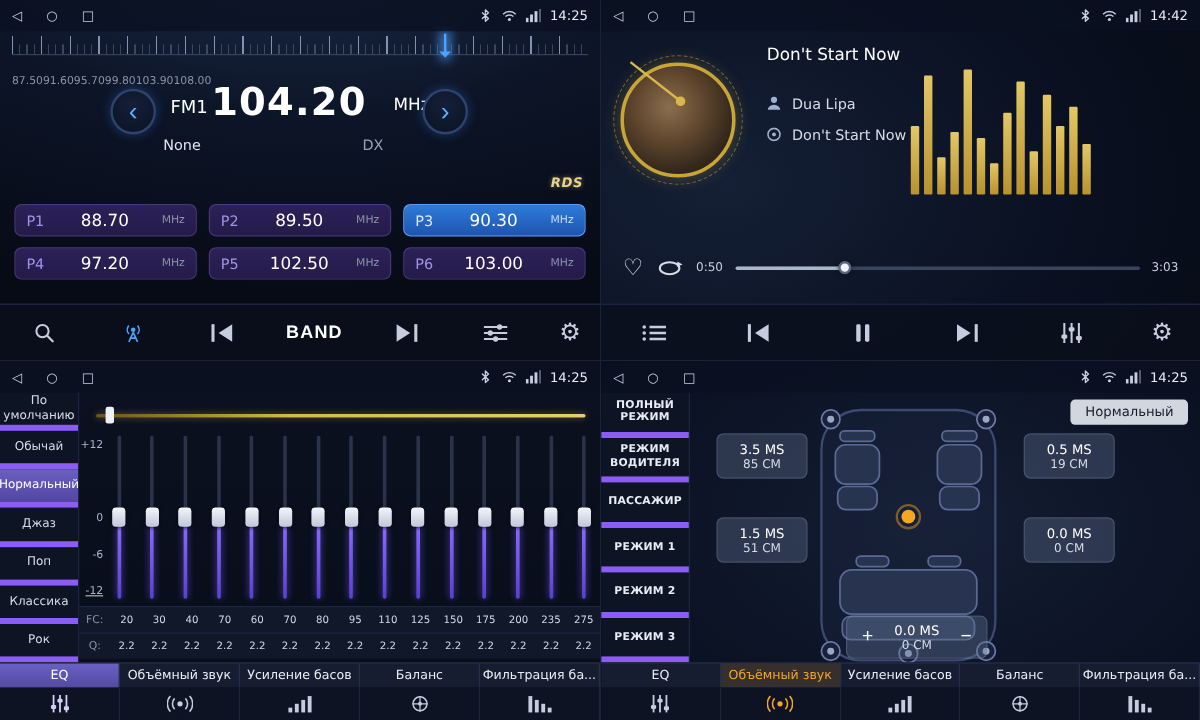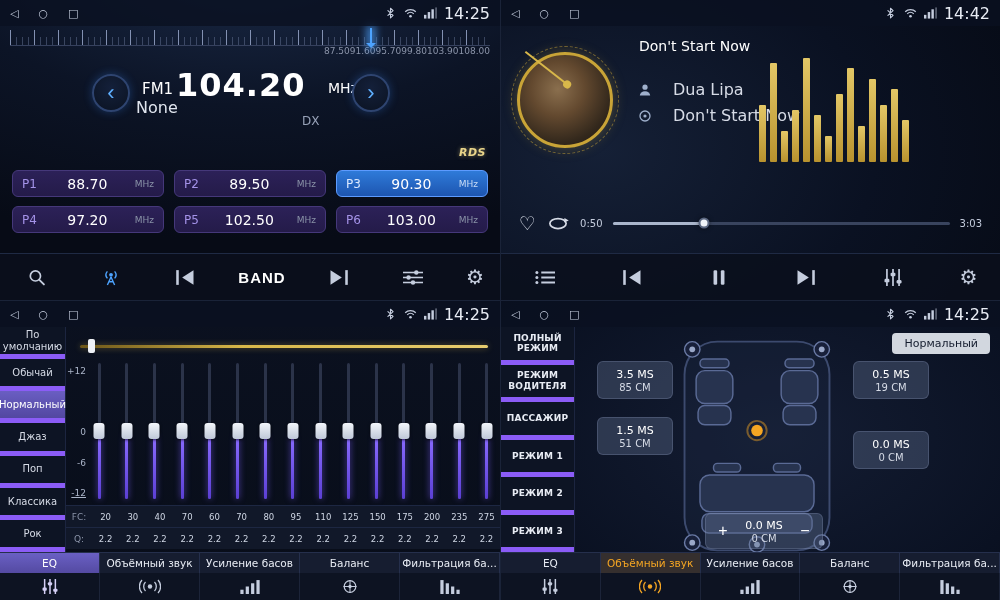--- a/index.html
+++ b/index.html
@@ -10,39 +10,39 @@
   #q-player{background:radial-gradient(100% 120% at 20% 50%,#152036 0%,#0a1122 55%,#060a14 100%);border-left:1px solid #1a2338}
   #q-eq{background:linear-gradient(180deg,#0b1120,#080d19);border-top:1px solid #1a2338}
   #q-surround{background:radial-gradient(90% 100% at 55% 45%,#141d33 0%,#0a1122 60%,#060a14 100%);border-left:1px solid #1a2338;border-top:1px solid #1a2338}
 
   
   .statusbar{position:absolute;top:0;left:0;right:0;height:26px;display:flex;justify-content:space-between;align-items:center;padding:0 10px;background:rgba(10,16,32,.8);z-index:6}
   .sb-nav{display:flex;gap:20px;font-size:11px;color:#c5cdde}
   .sb-btn{cursor:pointer;line-height:1}
   .sb-right{display:flex;align-items:center;gap:7px}
   .sb-ic{width:13px;height:12px;color:#c5cdde}
-  .sb-time{font-size:16px;color:#e8ecf4}
+  .sb-time{font-size:11px;color:#e8ecf4}
 
   
   .freq-scale{position:absolute;left:10px;right:10px;top:30px;height:38px}
   .ticks{height:16px;border-bottom:1px solid #36415e;background-image:
     repeating-linear-gradient(90deg,#8391b2 0 1px,transparent 1px 24px),
     repeating-linear-gradient(90deg,rgba(110,125,160,.45) 0 1px,transparent 1px 6px);
     background-size:100% 100%,100% 55%;background-position:0 0,0 100%;background-repeat:no-repeat}
   .scale-marker{position:absolute;left:75%;top:-2px;width:2px;height:19px;background:#4da3ff;box-shadow:0 0 9px 3px rgba(77,163,255,.8)}
   .scale-marker::before{content:"";position:absolute;top:15px;left:-4px;border:5px solid transparent;border-top-color:#4da3ff}
-  .scale-labels{display:flex;justify-content:flex-end;margin-top:0}
+  .scale-labels{display:flex;justify-content:flex-start;margin-top:17px}
   .scale-label{font-size:9px;color:#8a93a8}
 
   .tune-row{position:absolute;top:66px;left:0;right:0;height:70px}
   .round-btn{position:absolute;top:8px;width:38px;height:38px;border-radius:50%;background:radial-gradient(circle at 50% 35%,#14203a,#0b1322);border:2px solid #2e4470;color:#5fb0ff;font-size:22px;display:flex;align-items:center;justify-content:center;cursor:pointer;box-shadow:0 0 10px rgba(61,139,255,.3)}
   .band-label{position:absolute;left:142px;top:14px;font-size:15px;color:#fff}
   .freq-big{position:absolute;left:176px;width:144px;top:0;text-align:left;font-size:32px;font-weight:bold;letter-spacing:1px;color:#fff}
   .freq-unit{position:absolute;left:328px;top:14px;font-size:14px;color:#fff}
-  .sub-left{position:absolute;left:136px;top:32px;font-size:16px;color:#e0e5ee}
+  .sub-left{position:absolute;left:136px;top:48px;font-size:12px;color:#e0e5ee}
   .sub-right{position:absolute;left:302px;top:48px;font-size:12px;color:#98a2b8}
   .rds-badge{position:absolute;right:14px;top:146px;font-style:italic;font-weight:bold;font-size:11px;letter-spacing:.5px;color:#e8d48a;text-shadow:0 0 4px rgba(232,212,138,.5)}
 
   .preset-grid{position:absolute;left:12px;right:12px;top:170px;display:grid;grid-template-columns:repeat(3,1fr);gap:9px 10px}
   .preset-chip{height:27px;border-radius:6px;display:flex;align-items:center;padding:0 9px;gap:6px;background:linear-gradient(180deg,#2c2158,#241b49);border:1px solid #45387a;cursor:pointer}
   .pc-label{font-size:12px;color:#a493e8;min-width:18px}
   .pc-freq{font-size:14px;color:#fff;flex:1;text-align:center}
   .pc-unit{font-size:9px;color:#8a93a8}
   .preset-chip.active{background:linear-gradient(180deg,#2f7bd9,#1d55b0);border-color:#5d9bff}
   .preset-chip.active .pc-label{color:#dce9ff}
@@ -54,21 +54,21 @@
   .tb-btn.accent{color:#4da3ff}
   .band-btn{background:none;border:none;color:#fff;font-size:15px;font-weight:bold;letter-spacing:1px;cursor:pointer}
   .gear-btn{background:none;border:none;color:#c5cdde;font-size:20px;cursor:pointer;line-height:1}
 
   
   .album{position:absolute;left:16px;top:52px;width:96px;height:96px;border-radius:50%;border:3px solid #c9a437;background:radial-gradient(circle at 42% 38%,#8a6f4e 0%,#63492f 35%,#33281c 70%,#191310 100%);box-shadow:0 0 14px rgba(201,164,55,.35);cursor:pointer}
   .album::before{content:"";position:absolute;inset:-9px;border-radius:50%;border:1px dashed rgba(201,164,55,.5)}
   .tonearm{position:absolute;left:6px;top:-4px;width:54px;height:2px;background:#d8b84a;transform:rotate(38deg);transform-origin:0 0}
   .tonearm::after{content:"";position:absolute;right:-3px;top:-3px;width:8px;height:8px;border-radius:50%;background:#d8b84a}
   .song-title{position:absolute;left:138px;top:38px;font-size:14px;color:#fff}
-  .meta-row{position:absolute;left:138px;display:flex;align-items:center;gap:22px;font-size:16px;color:#d6dbe6}
+  .meta-row{position:absolute;left:138px;display:flex;align-items:flex-start;gap:9px;font-size:12px;color:#d6dbe6}
   .meta-ic{width:12px;height:12px;color:#9fb0cc;flex:0 0 auto}
   .visualizer{position:absolute;left:258px;top:58px;width:150px;height:104px;display:flex;align-items:flex-end;gap:4px}
   .vbar{width:7px;background:linear-gradient(180deg,#e3c766,#b8922e);border-radius:1px}
   .progress-row{position:absolute;left:18px;right:18px;top:206px;height:34px;display:flex;align-items:center;gap:10px}
   .heart{font-size:19px;color:#d6dbe6;cursor:pointer;line-height:1}
   .rep-ic{width:24px;height:15px;color:#d6dbe6;cursor:pointer}
   .ptime{font-size:10px;color:#c5cdde}
   .ptrack{flex:1;height:3px;background:#39445e;border-radius:2px;position:relative;cursor:pointer}
   .pfill{position:absolute;left:0;top:0;bottom:0;background:#aab6cc;border-radius:2px}
   .pknob{position:absolute;top:50%;transform:translate(-50%,-50%);width:11px;height:11px;border-radius:50%;background:#f0f3f8;border:2px solid #5a6680;box-shadow:0 0 4px rgba(0,0,0,.5)}
@@ -705,21 +705,21 @@
     </svg>
 
     <div class="delay-chip" style="left:96px;top:60px">
       <span class="dc-ms">3.5 MS</span>
       <span class="dc-cm">85 CM</span>
     </div>
     <div class="delay-chip" style="left:352px;top:60px">
       <span class="dc-ms">0.5 MS</span>
       <span class="dc-cm">19 CM</span>
     </div>
-    <div class="delay-chip" style="left:96px;top:116px">
+    <div class="delay-chip" style="left:96px;top:130px">
       <span class="dc-ms">1.5 MS</span>
       <span class="dc-cm">51 CM</span>
     </div>
     <div class="delay-chip" style="left:352px;top:130px">
       <span class="dc-ms">0.0 MS</span>
       <span class="dc-cm">0 CM</span>
     </div>
 
     <div class="delay-center">
       <button class="dc-btn"><span>+</span></button>

